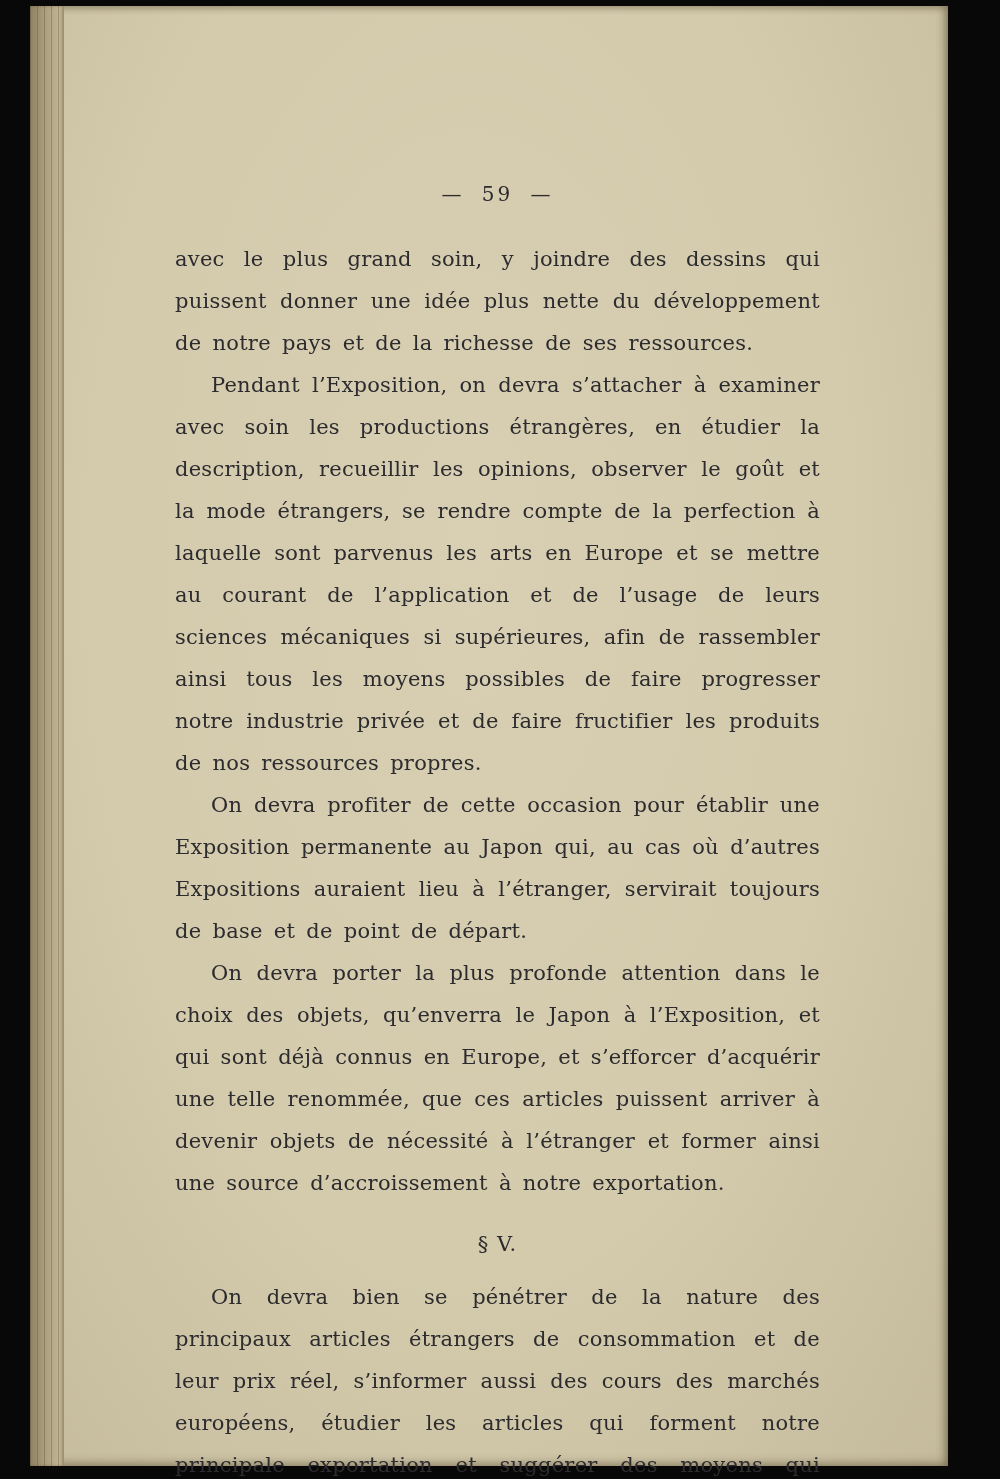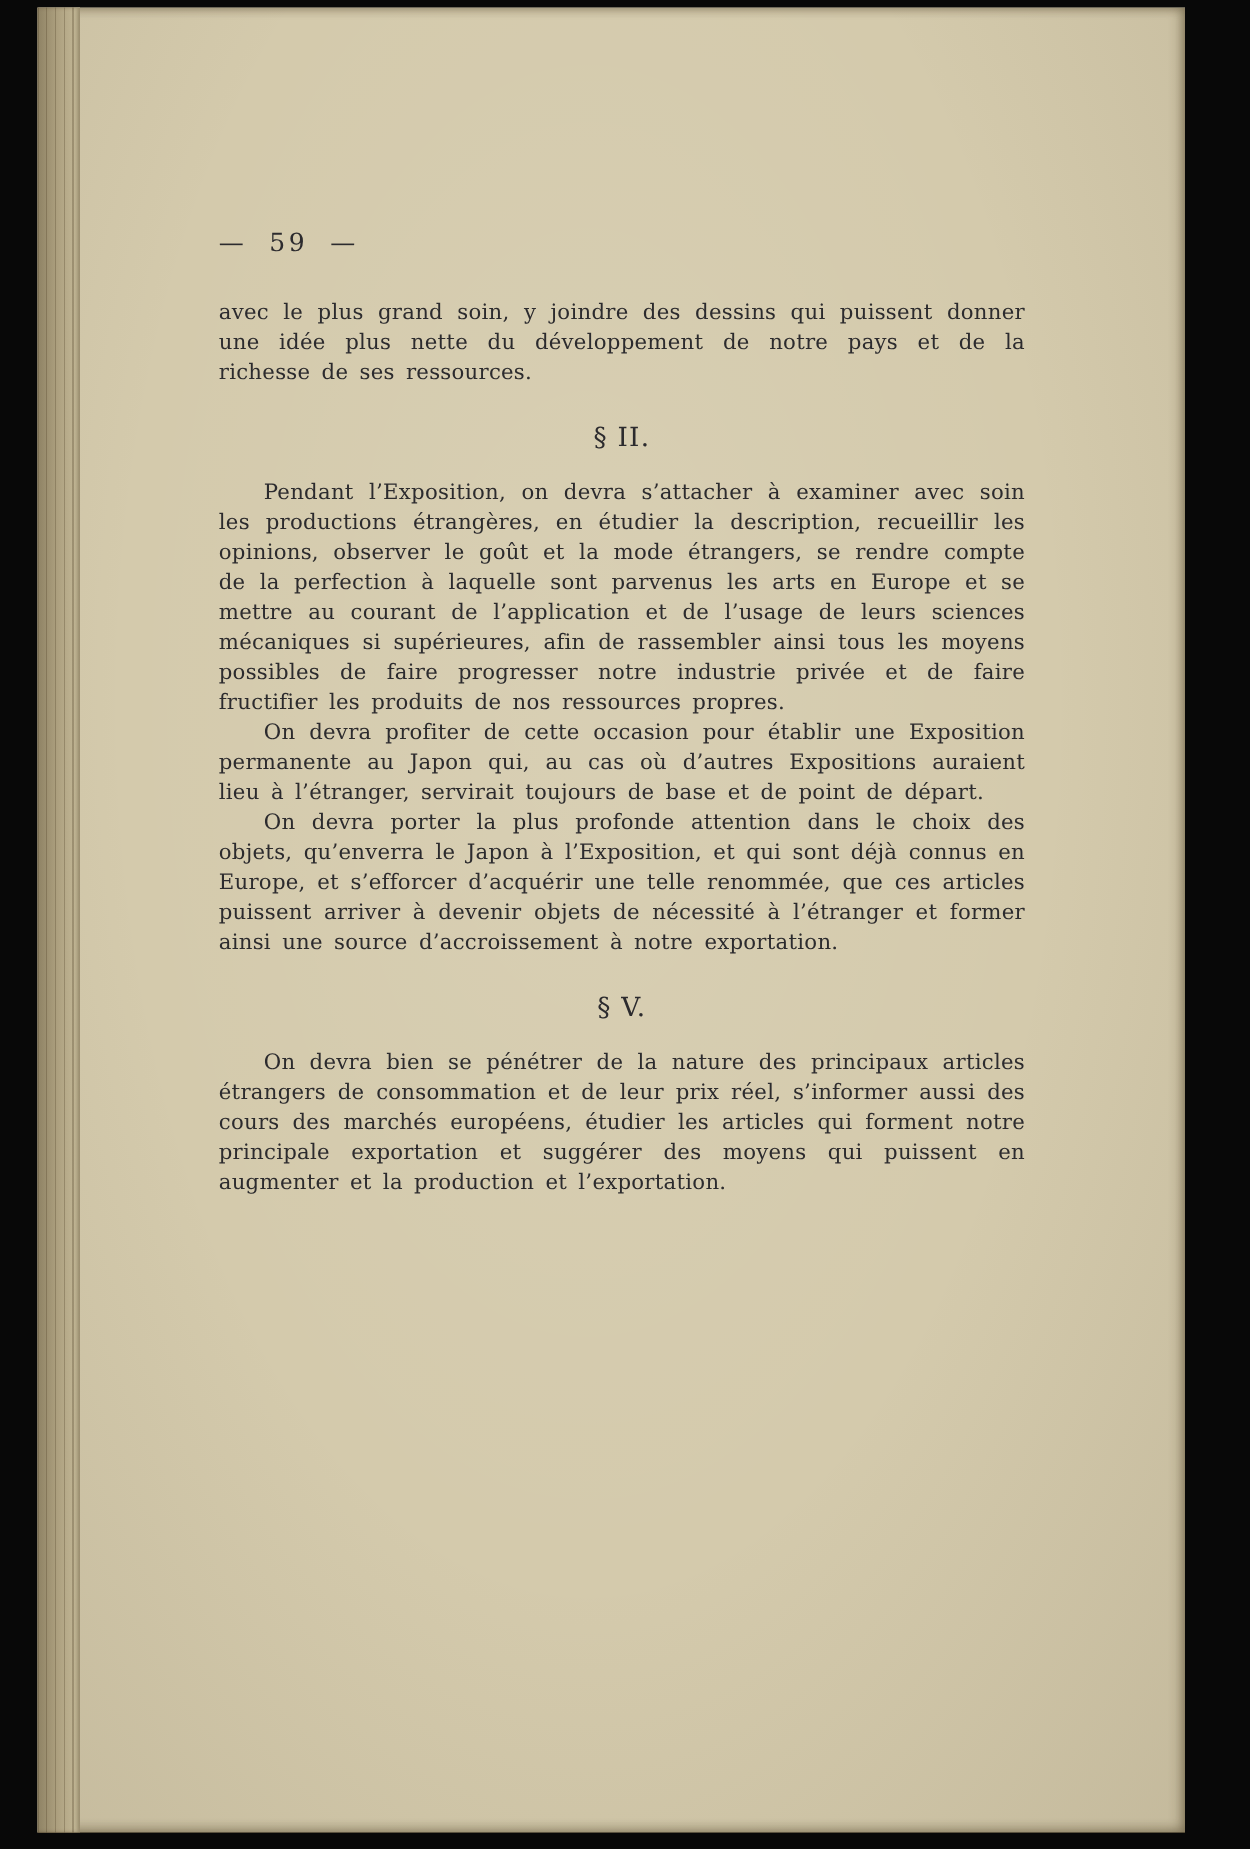--- a/index.html
+++ b/index.html
@@ -52,30 +52,30 @@
   }
   .page-inner {
     position: absolute;
     left: 0;
     top: 0;
     width: 918px;
     box-sizing: border-box;
     padding: 176px 128px 0 145px;
   }
   .page-number {
-    text-align: left;
+    text-align: center;
     font-size: 20px;
     letter-spacing: 3px;
     word-spacing: 8px;
     margin: 0 0 32px 0;
     color: #2c2b2e;
   }
   .para {
-    font-size: 17px;
-    line-height: 24px;
+    font-size: 21px;
+    line-height: 42px;
     text-align: justify;
     text-indent: 36px;
     margin: 0;
     word-spacing: 0.20em;
     letter-spacing: 0.012em;
   }
   .para.no-indent {
     text-indent: 0;
   }
   .section-heading {
@@ -92,21 +92,20 @@
 
 <div class="scan">
   <div class="page">
     <div class="page-edges"></div>
     <div class="page-inner">
 
       <div class="page-number">— 59 —</div>
 
       <p class="para no-indent">avec le plus grand soin, y joindre des dessins qui puissent donner une idée plus nette du développement de notre pays et de la richesse de ses ressources.</p>
 
-      <h2 class="section-heading">§ II.</h2>
       <p class="para">Pendant l’Exposition, on devra s’attacher à examiner avec soin les productions étrangères, en étudier la description, recueillir les opinions, observer le goût et la mode étrangers, se rendre compte de la perfection à laquelle sont parvenus les arts en Europe et se mettre au courant de l’application et de l’usage de leurs sciences mécaniques si supérieures, afin de rassembler ainsi tous les moyens possibles de faire progresser notre industrie privée et de faire fructifier les produits de nos ressources propres.</p>
 
       <p class="para">On devra profiter de cette occasion pour établir une Exposition permanente au Japon qui, au cas où d’autres Expositions auraient lieu à l’étranger, servirait toujours de base et de point de départ.</p>
 
       <p class="para">On devra porter la plus profonde attention dans le choix des objets, qu’enverra le Japon à l’Exposition, et qui sont déjà connus en Europe, et s’efforcer d’acquérir une telle renommée, que ces articles puissent arriver à devenir objets de nécessité à l’étranger et former ainsi une source d’accroissement à notre exportation.</p>
 
       <h2 class="section-heading">§ V.</h2>
       <p class="para">On devra bien se pénétrer de la nature des principaux articles étrangers de consommation et de leur prix réel, s’informer aussi des cours des marchés européens, étudier les articles qui forment notre principale exportation et suggérer des moyens qui puissent en augmenter et la production et l’exportation.</p>
 
     </div>

